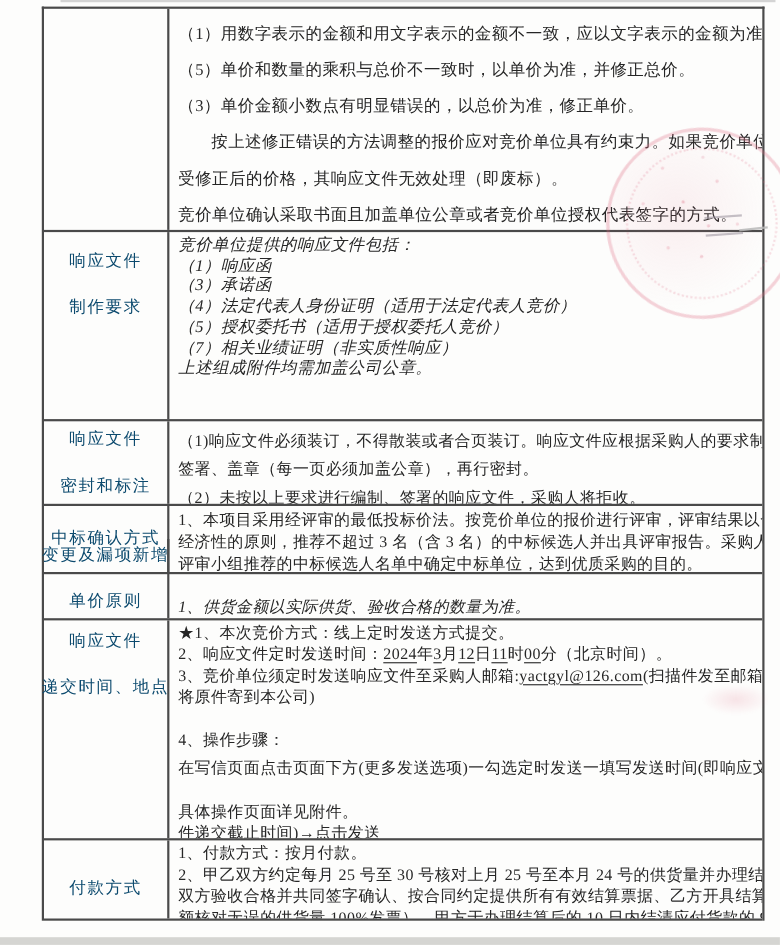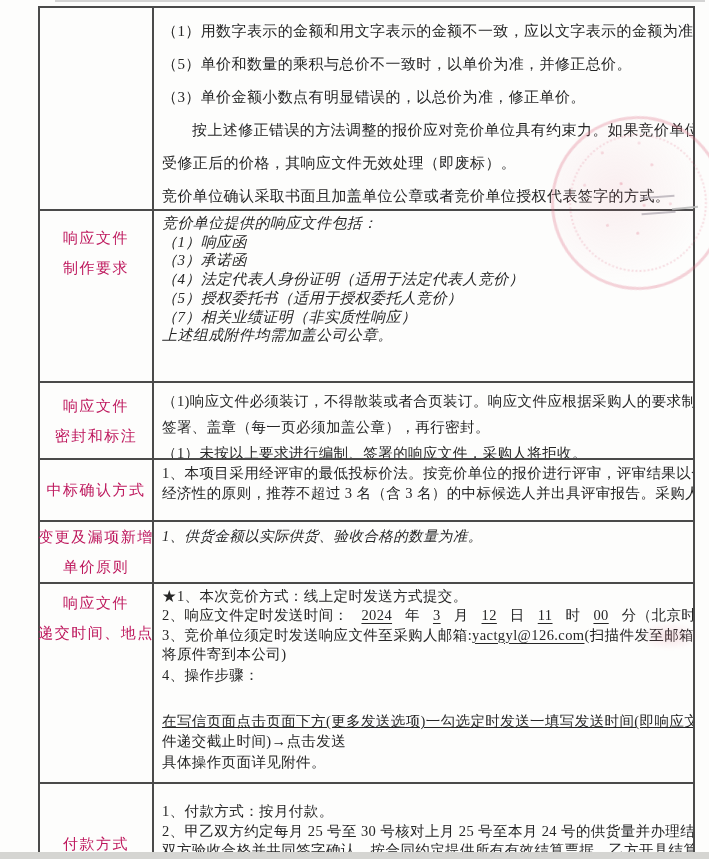--- a/index.html
+++ b/index.html
@@ -12,46 +12,46 @@
   .scan-bottom-band{position:absolute;left:0;top:852px;width:709px;height:7px;background:#d5d5d2;}
   .doc-table{
     position:absolute;left:38px;top:6px;width:657px;
     border:2px solid #4a4a4a;border-bottom:none;box-sizing:border-box;
     background:transparent;
   }
   .row{display:flex;box-sizing:border-box;border-bottom:2px solid #4a4a4a;}
   .lcell{
     width:114px;box-sizing:border-box;border-right:2px solid #4a4a4a;
     display:flex;flex-direction:column;align-items:center;flex:none;
-    font-size:15px;letter-spacing:1.5px;color:#be185d;
+    font-size:15px;letter-spacing:1.5px;color:#0c4a6e;gap:12px;
   }
   .lcell.v-center{justify-content:center;}
   .lcell.v-top{justify-content:flex-start;}
   .lab{line-height:20px;margin:5px 0;white-space:nowrap;text-align:center;}
   .ccell{
     flex:1;box-sizing:border-box;overflow:hidden;
     padding:0 4px 0 8px;font-size:14.5px;letter-spacing:.4px;
   }
   .ln{white-space:nowrap;}
   
   .r1{height:203px;}  .r1 .ccell{padding-top:7px;line-height:33px;font-size:15px;}
   .r2{height:172px;}  .r2 .ccell{padding-top:3px;line-height:18.7px;font-size:15px;font-style:italic;}
   .r2 .lcell{padding-top:12px;}
   .r3{height:77px;}   .r3 .ccell{padding-top:5px;line-height:26px;}
   .r4{height:62px;}   .r4 .ccell{padding-top:4px;line-height:19.8px;}
-  .r5{height:62px;}   .r5 .ccell{padding-top:4px;line-height:20px;font-style:italic;}
+  .r5{height:42px;align-items:flex-end;}   .r5 .ccell{padding-top:4px;line-height:20px;font-style:italic;}
   .r6{height:200px;}  .r6 .ccell{padding-top:3px;line-height:19.3px;}
   .r6 .lcell{padding-top:4px;}
-  .r7{height:73px;}   .r7 .ccell{padding-top:18px;line-height:19.5px;}
-  .r7 .lab{position:relative;top:24px;}
+  .r7{height:73px;}   .r7 .ccell{padding-top:3px;line-height:19.5px;}
+  .r7 .lab{position:relative;top:8px;}
   .ind2{text-indent:2em;}
   .u{text-decoration:underline;text-underline-offset:3px;}
-  .num{margin:0 13px;}
-  .gap-sm{margin-top:2px;}
-  .gap-md{margin-top:27px;text-decoration:underline;}
+  .num{margin:0 0;}
+  .gap-sm{margin-top:20px;}
+  .gap-md{margin-top:7px;}
   
   .stamp{
     position:absolute;left:551px;top:116px;width:168px;height:168px;
     border-radius:50%;border:3px solid rgba(222,110,133,.30);
     transform:rotate(-12deg);filter:blur(.7px);pointer-events:none;
     background:radial-gradient(circle at 38% 42%, rgba(222,110,133,.10), rgba(222,110,133,0) 62%);
   }
   .stamp-inner{
     position:absolute;inset:15px;border-radius:50%;
     border:2px dotted rgba(222,110,133,.22);
@@ -111,31 +111,32 @@
   </div>
 
   <div class="row r3">
     <div class="lcell v-center">
       <div class="lab">响应文件</div>
       <div class="lab">密封和标注</div>
     </div>
     <div class="ccell">
       <div class="ln">（1)响应文件必须装订，不得散装或者合页装订。响应文件应根据采购人的要求制作，</div>
       <div class="ln">签署、盖章（每一页必须加盖公章），再行密封。</div>
-      <div class="ln">（1）未按以上要求进行编制、签署的响应文件，采购人将拒收。</div>
+      <div class="ln">（2）未按以上要求进行编制、签署的响应文件，采购人将拒收。</div>
     </div>
   </div>
 
   <div class="row r4">
     <div class="lcell v-center">
       <div class="lab">中标确认方式</div>
     </div>
     <div class="ccell">
       <div class="ln">1、本项目采用经评审的最低投标价法。按竞价单位的报价进行评审，评审结果以合理</div>
       <div class="ln">经济性的原则，推荐不超过 3 名（含 3 名）的中标候选人并出具评审报告。采购人在</div>
+      <div class="ln">评审小组推荐的中标候选人名单中确定中标单位，达到优质采购的目的。</div>
     </div>
   </div>
 
   <div class="row r5">
     <div class="lcell v-center">
       <div class="lab">变更及漏项新增</div>
       <div class="lab">单价原则</div>
     </div>
     <div class="ccell">
       <div class="ln">1、供货金额以实际供货、验收合格的数量为准。</div>
@@ -151,22 +152,22 @@
       <div class="ln">★1、本次竞价方式：线上定时发送方式提交。</div>
       <div class="ln">
         <span>2、响应文件定时发送时间：</span><span class="u num">2024</span><span>年</span><span class="u num">3</span><span>月</span><span class="u num">12</span><span>日</span><span class="u num">11</span><span>时</span><span class="u num">00</span><span>分</span><span>（北京时间）。</span>
       </div>
       <div class="ln">
         <span>3、竞价单位须定时发送响应文件至采购人邮箱:</span><span class="u">yactgyl@126.com</span><span>(扫描件发至邮箱后，</span>
       </div>
       <div class="ln">将原件寄到本公司)</div>
       <div class="ln gap-sm">4、操作步骤：</div>
       <div class="ln gap-md">在写信页面点击页面下方(更多发送选项)一勾选定时发送一填写发送时间(即响应文</div>
+      <div class="ln gap-sm">具体操作页面详见附件。</div>
       <div class="ln">件递交截止时间)→点击发送</div>
-      <div class="ln gap-sm">具体操作页面详见附件。</div>
     </div>
   </div>
 
   <div class="row r7" style="border-bottom:2px solid #4a4a4a;">
     <div class="lcell v-center">
       <div class="lab">付款方式</div>
     </div>
     <div class="ccell">
       <div class="ln">1、付款方式：按月付款。</div>
       <div class="ln">2、甲乙双方约定每月 25 号至 30 号核对上月 25 号至本月 24 号的供货量并办理结算(经</div>

